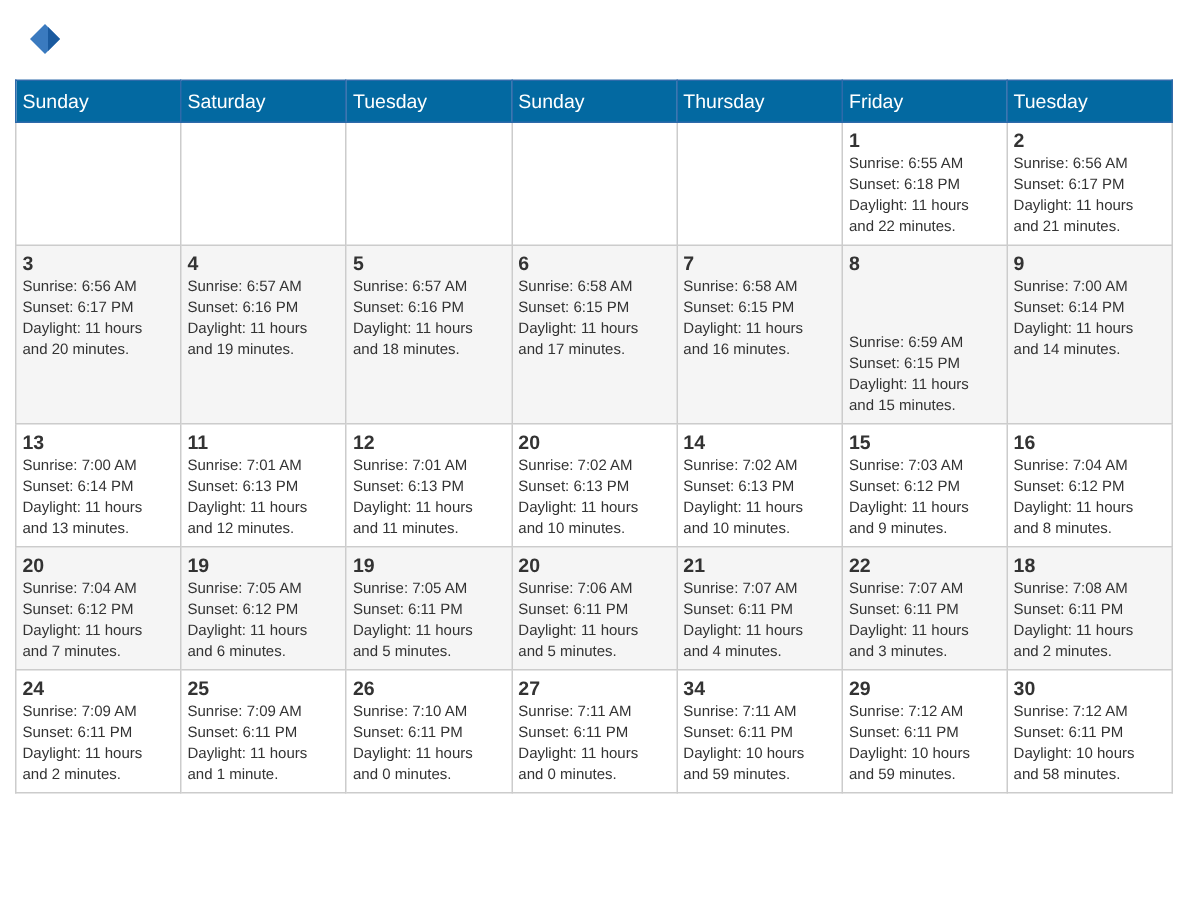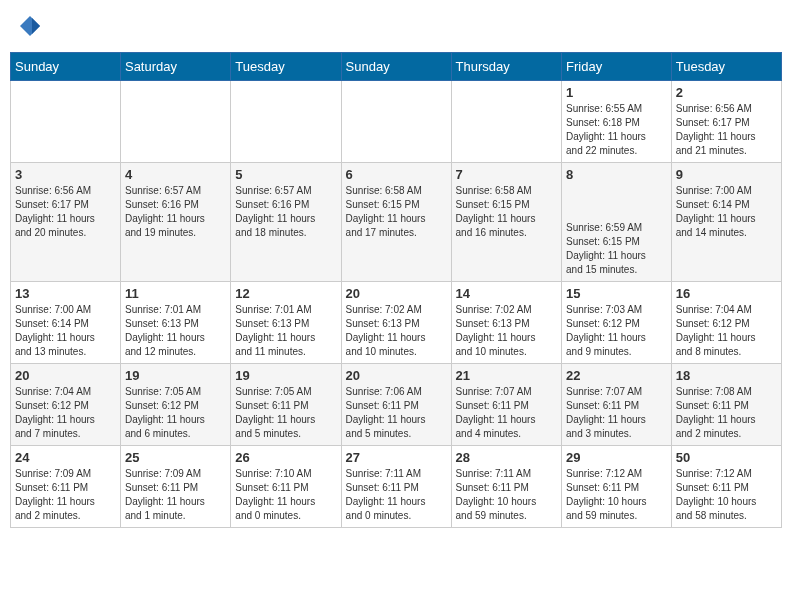--- a/index.html
+++ b/index.html
@@ -322,35 +322,35 @@
 and 0 minutes.</div>
         </td>
         <td>
           <div class="day-num">27</div>
           <div class="day-info" style="white-space: pre-line;">Sunrise: 7:11 AM
 Sunset: 6:11 PM
 Daylight: 11 hours
 and 0 minutes.</div>
         </td>
         <td>
-          <div class="day-num">28</div>
+          <div class="day-num">34</div>
           <div class="day-info" style="white-space: pre-line;">Sunrise: 7:11 AM
 Sunset: 6:11 PM
 Daylight: 10 hours
 and 59 minutes.</div>
         </td>
         <td>
           <div class="day-num">29</div>
           <div class="day-info" style="white-space: pre-line;">Sunrise: 7:12 AM
 Sunset: 6:11 PM
 Daylight: 10 hours
 and 59 minutes.</div>
         </td>
         <td>
-          <div class="day-num">50</div>
+          <div class="day-num">30</div>
           <div class="day-info" style="white-space: pre-line;">Sunrise: 7:12 AM
 Sunset: 6:11 PM
 Daylight: 10 hours
 and 58 minutes.</div>
         </td>
       </tr>
     </tbody>
 </table>
 
 </body></html>

